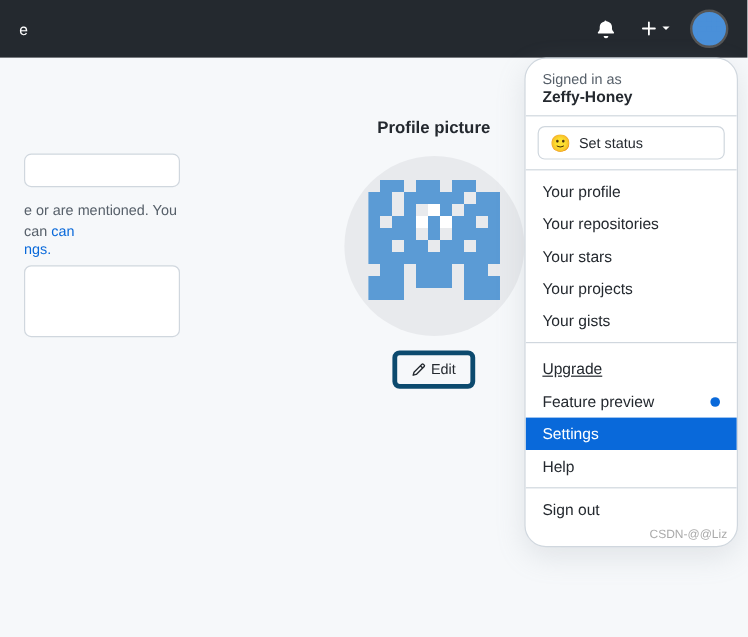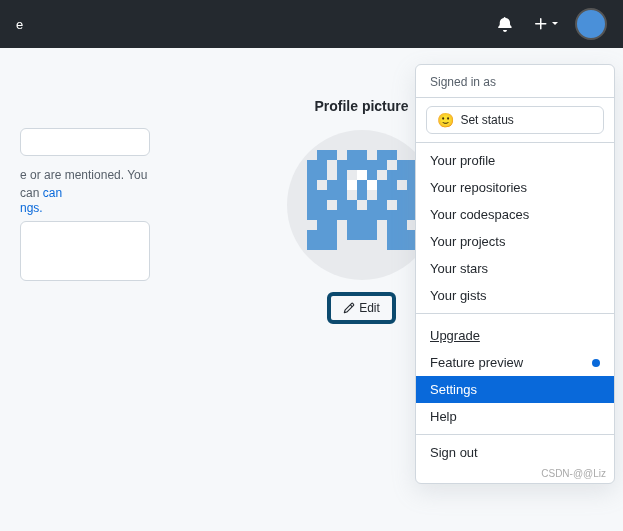--- a/index.html
+++ b/index.html
@@ -146,26 +146,26 @@
       height: 60px;
       border: 1px solid #d0d7de;
       border-radius: 6px;
       background: #fff;
       resize: none;
     }
 
     
     .dropdown-menu {
       position: absolute;
-      top: 64px;
+      top: 48px;
       right: 8px;
-      width: 200px;
+      width: 178px;
       background: #fff;
       border: 1px solid #d0d7de;
-      border-radius: 6px;
+      border-radius: 18px;
       box-shadow: 0 8px 24px rgba(140,149,159,0.2);
       z-index: 100;
       overflow: hidden;
     }
 
     .dropdown-header {
       padding: 10px 14px 8px;
       border-bottom: 1px solid #d0d7de;
     }
     .signed-in-label {
@@ -359,44 +359,42 @@
     </p>
     <textarea class="bottom-input" style="position: static; width: 130px; height: 60px;"></textarea>
   </div>
 
 </div>
 
 <div class="dropdown-menu">
 
   <div class="dropdown-header">
     <div class="signed-in-label">Signed in as</div>
+    <div class="username">Zeffy-Honey</div>
   </div>
 
   <button class="status-btn">
     <span style="font-size:14px;">🙂</span>
     <span>Set status</span>
   </button>
 
   <hr class="dropdown-divider">
 
   <div>
     <div class="dropdown-item">
       <span>Your profile</span>
     </div>
     <div class="dropdown-item">
       <span>Your repositories</span>
     </div>
     <div class="dropdown-item">
-      <span>Your codespaces</span>
+      <span>Your stars</span>
     </div>
     <div class="dropdown-item">
       <span>Your projects</span>
-    </div>
-    <div class="dropdown-item">
-      <span>Your stars</span>
     </div>
     <div class="dropdown-item">
       <span>Your gists</span>
     </div>
   </div>
 
   <hr class="dropdown-divider">
 
   <div>
     <div class="dropdown-item upgrade-item">

